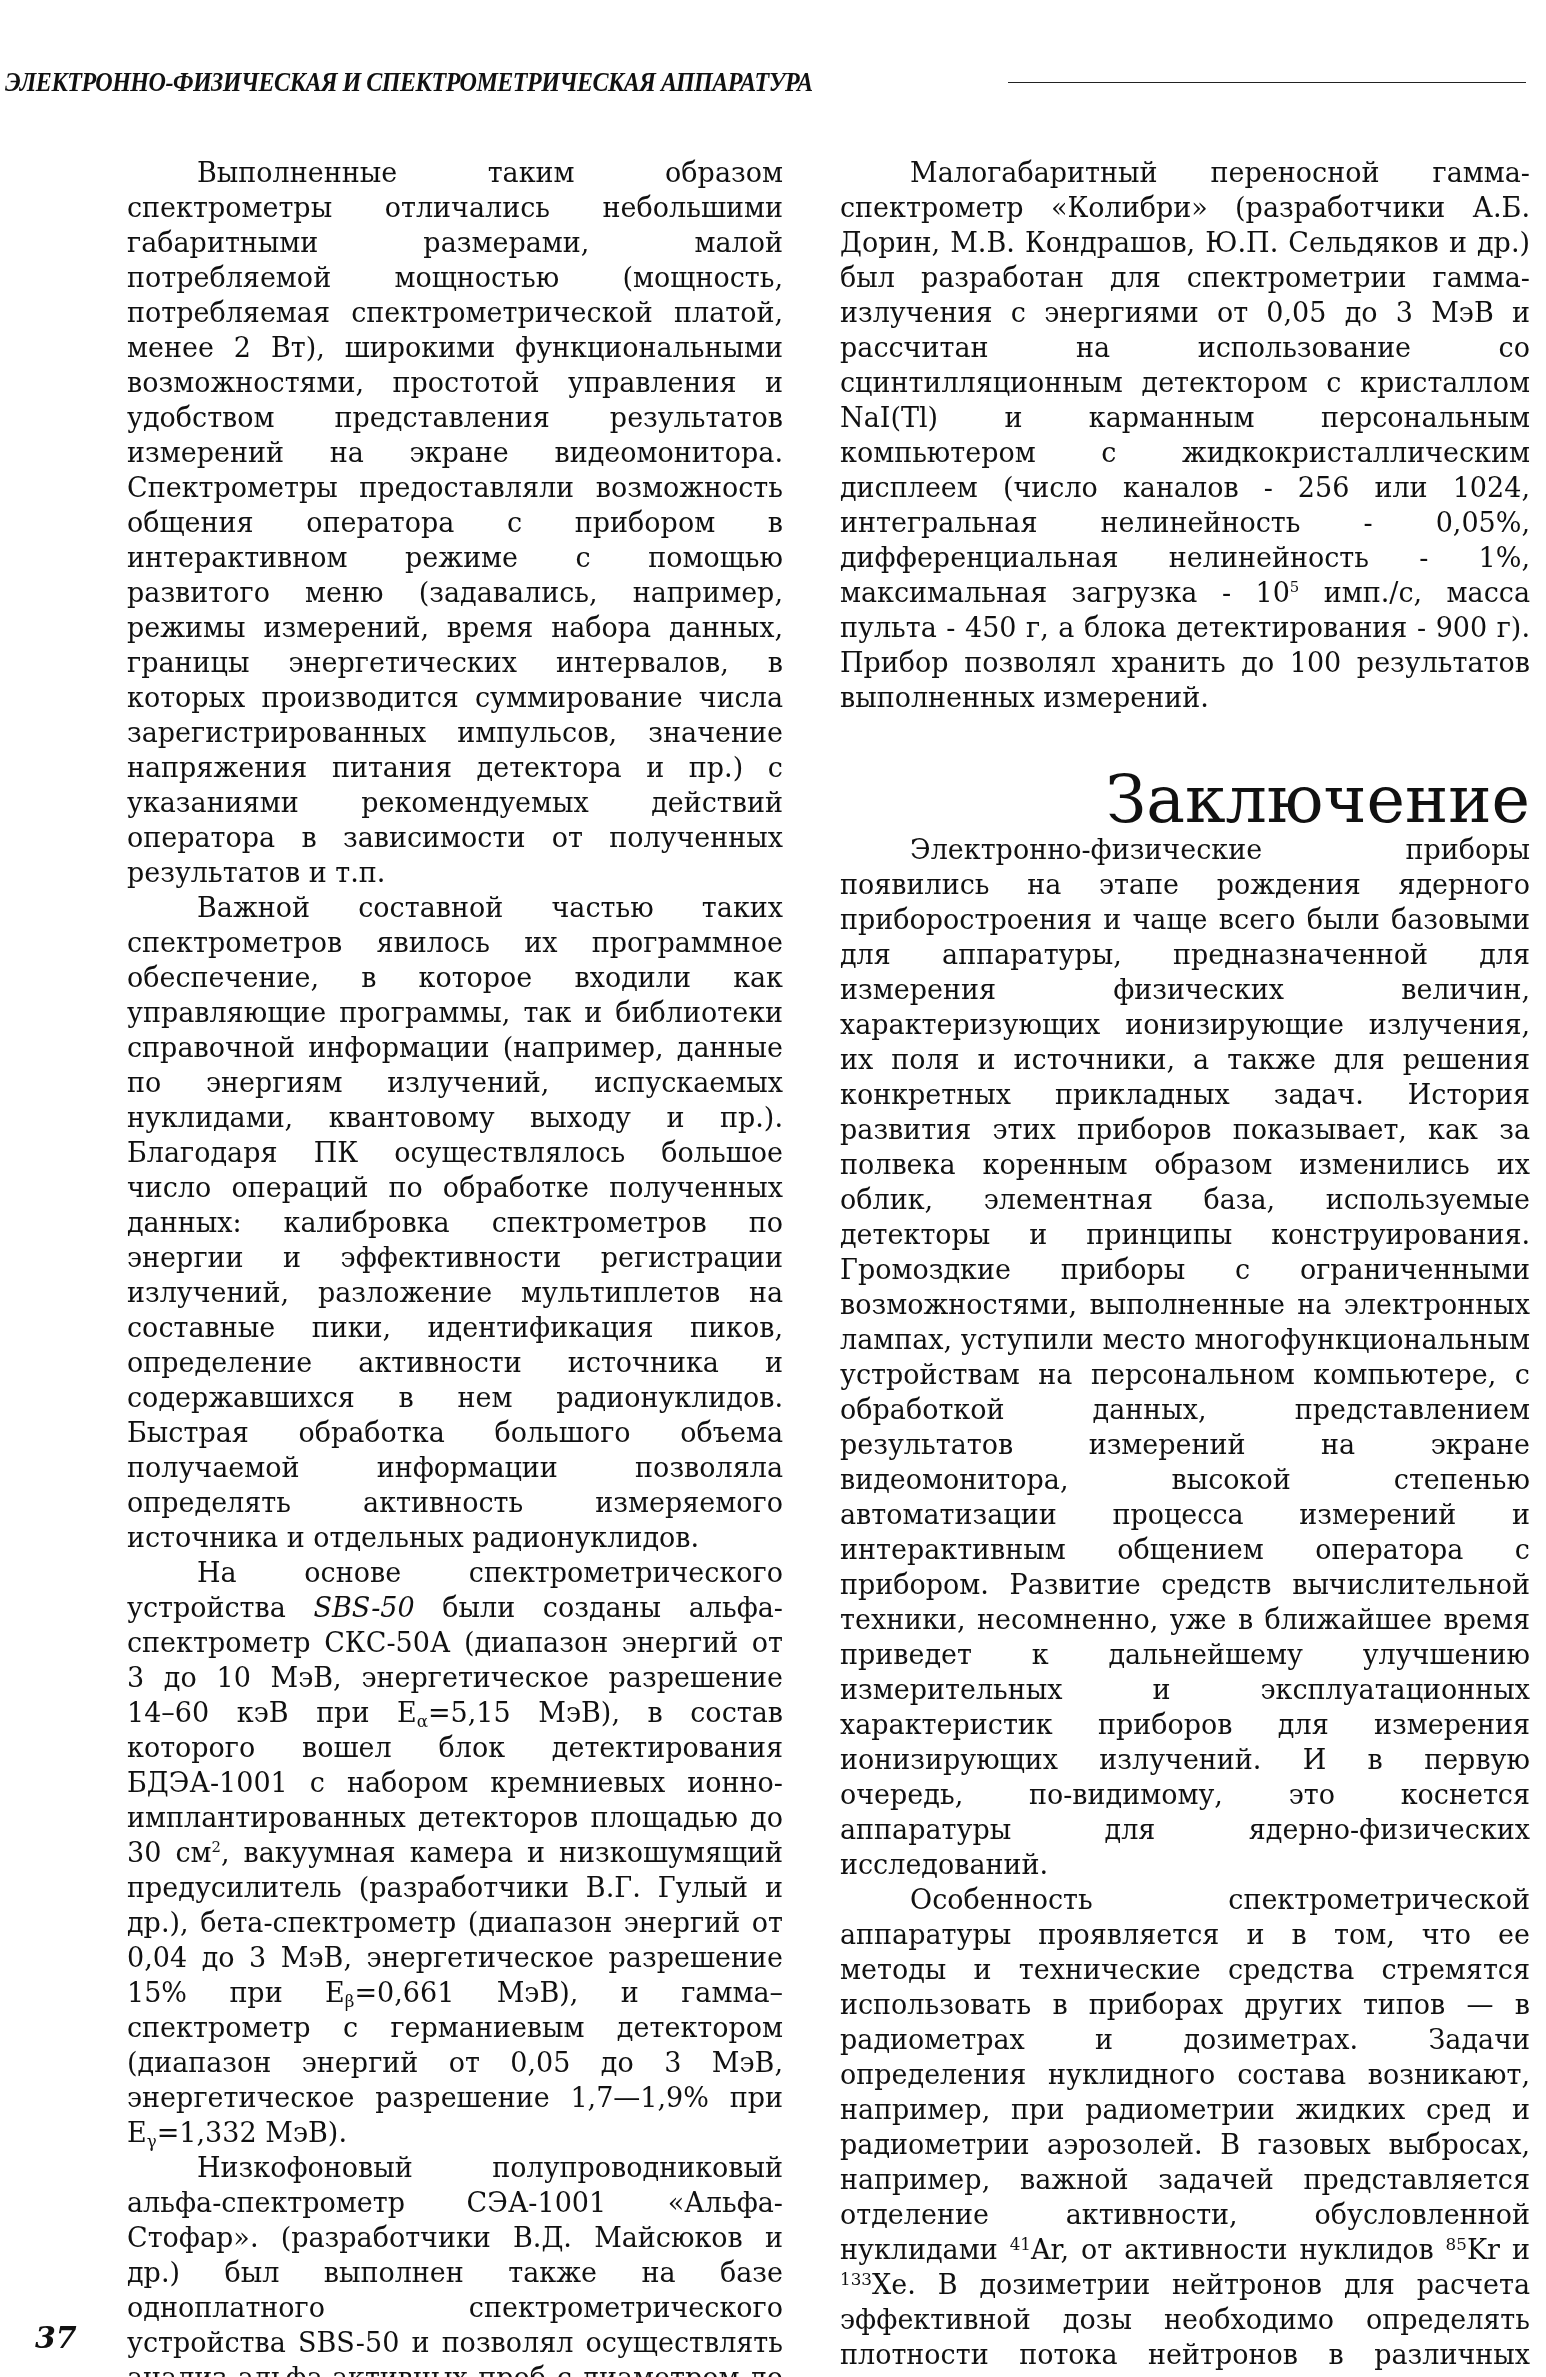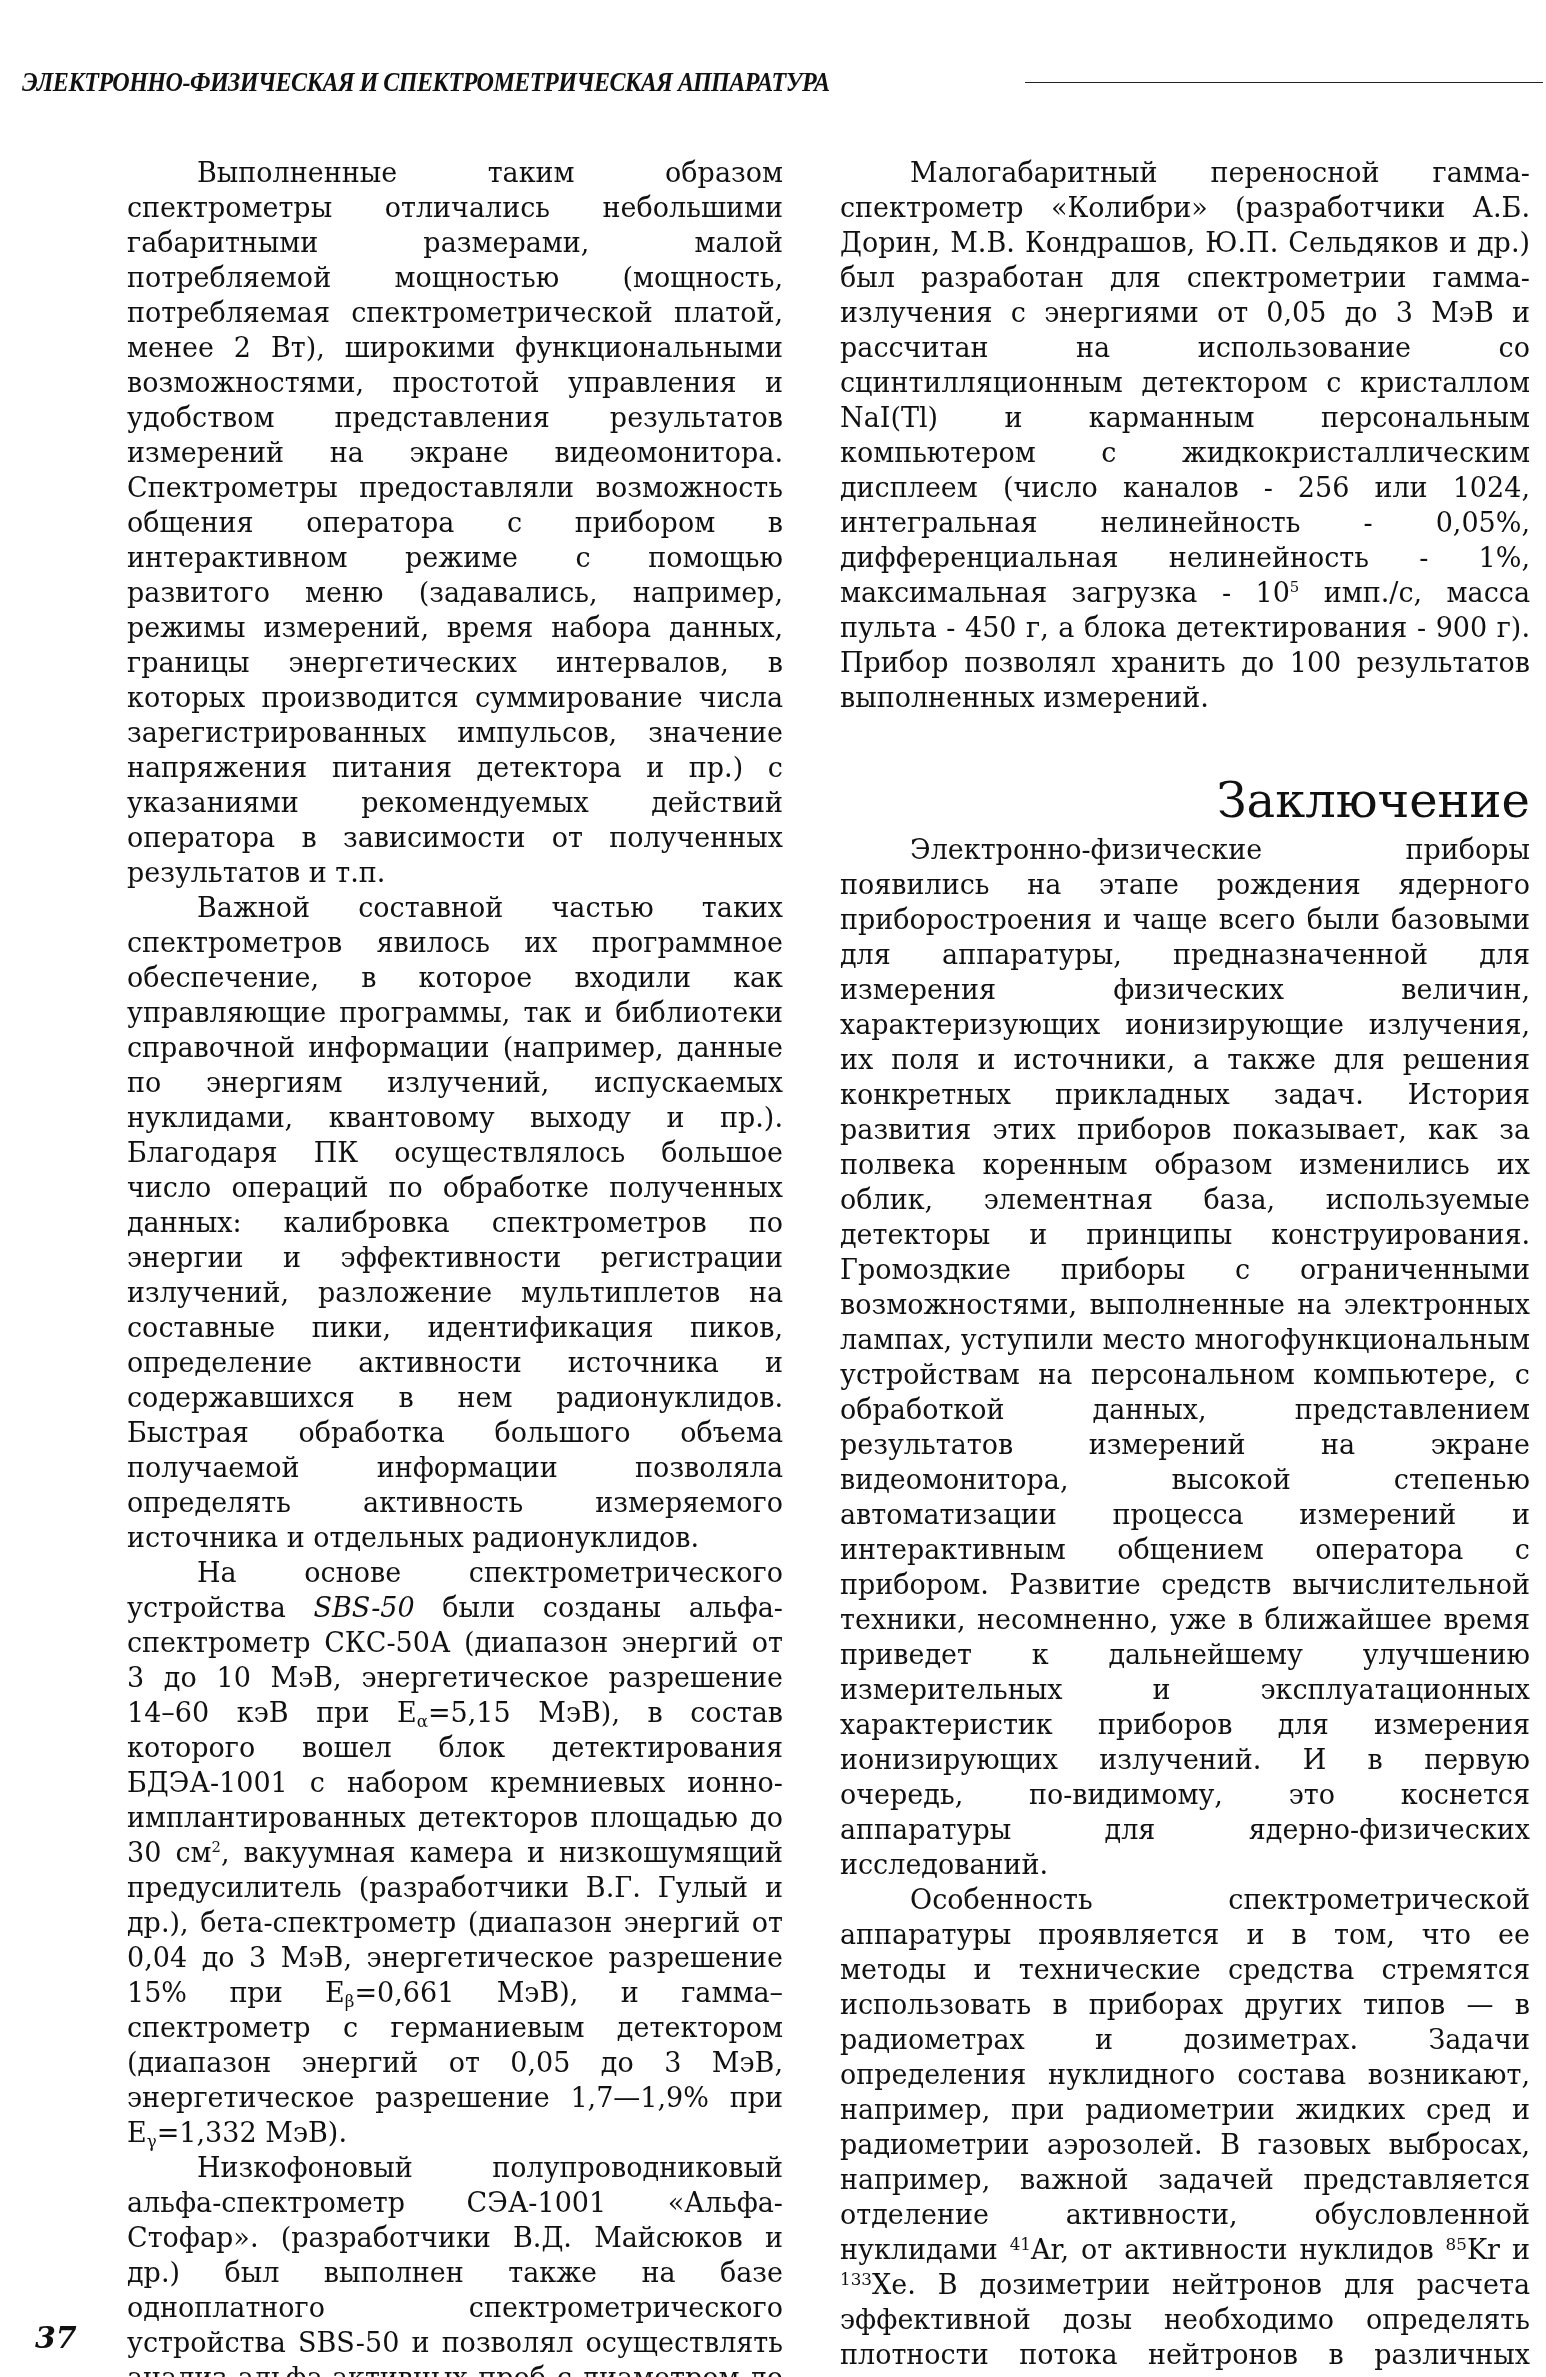--- a/index.html
+++ b/index.html
@@ -2,21 +2,21 @@
 <html style="font-size:10.3px"><head>
 <meta charset="utf-8">
 <style>
   html, body { margin: 0; padding: 0; background: #ffffff; }
   body {
     width: 1547px; height: 2377px; position: relative; overflow: hidden;
     color: #111111;
     font-family: "DejaVu Serif", "Liberation Serif", serif;
   }
   .running-head {
-    position: absolute; left: 22px; top: 62px; width: 1521px; height: 39px;
+    position: absolute; left: 5px; top: 62px; width: 1521px; height: 39px;
     display: flex; align-items: center;
   }
   .running-head .rh-title {
     font-family: "Liberation Serif", serif;
     font-weight: bold; font-style: italic;
     font-size: 28px; letter-spacing: -0.6px;
     transform: scaleX(0.86); transform-origin: left center;
     white-space: nowrap; text-transform: uppercase;
   }
   .running-head .rh-rule {
@@ -26,21 +26,21 @@
   .col {
     position: absolute; top: 155px;
     font-size: 27px; line-height: 35px;
     text-align: justify; hyphens: manual;
   }
   .col-left { left: 127px; width: 656px; }
   .col-right { left: 840px; width: 690px; }
   .col p { margin: 0; text-indent: 70px; }
   .col-right p.first { margin-bottom: 5px; }
   .section-heading {
-    text-align: right; font-size: 48px; line-height: 52px;
+    text-align: right; font-size: 65px; line-height: 52px;
     font-family: "DejaVu Serif", serif; font-weight: normal;
     margin: 59px 0 6.4px 0;
   }
   sup.iso { font-size: 0.62em; vertical-align: 0.55em; line-height: 0; }
   sub.ix { font-size: 0.62em; vertical-align: -0.3em; line-height: 0; }
   sup.pw { font-size: 0.55em; vertical-align: 0.7em; line-height: 0; }
   i.model { }
   .page-number {
     position: absolute; left: 35px; top: 2320px;
     font-family: "DejaVu Serif", serif; font-weight: bold; font-style: italic;

